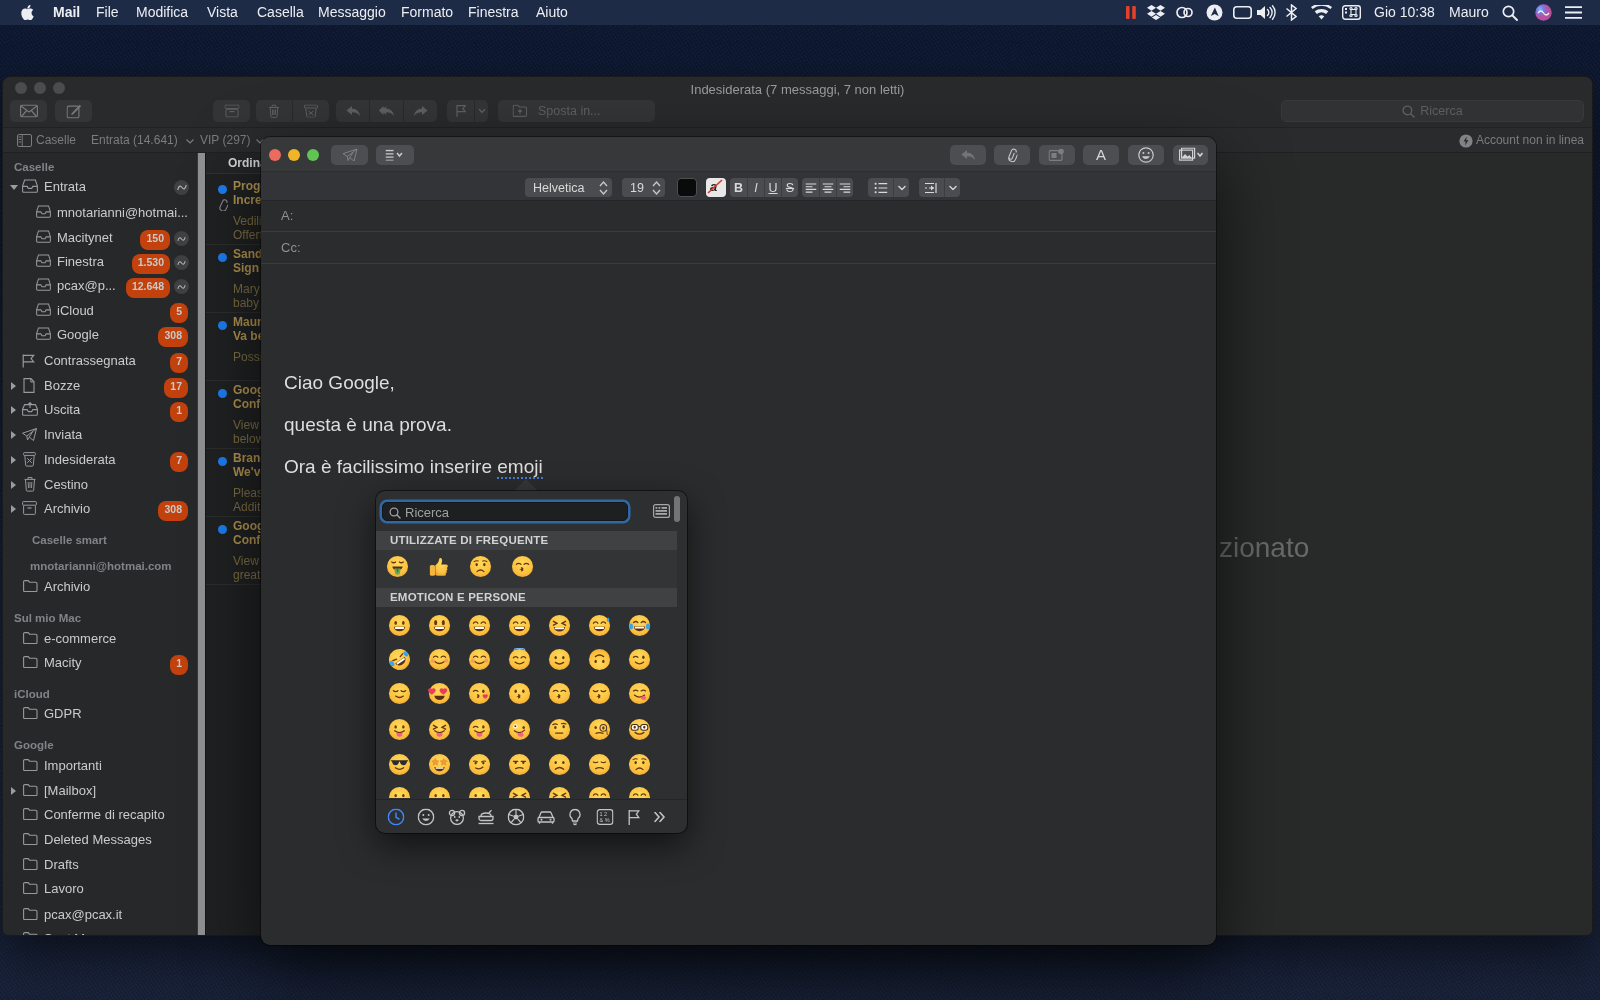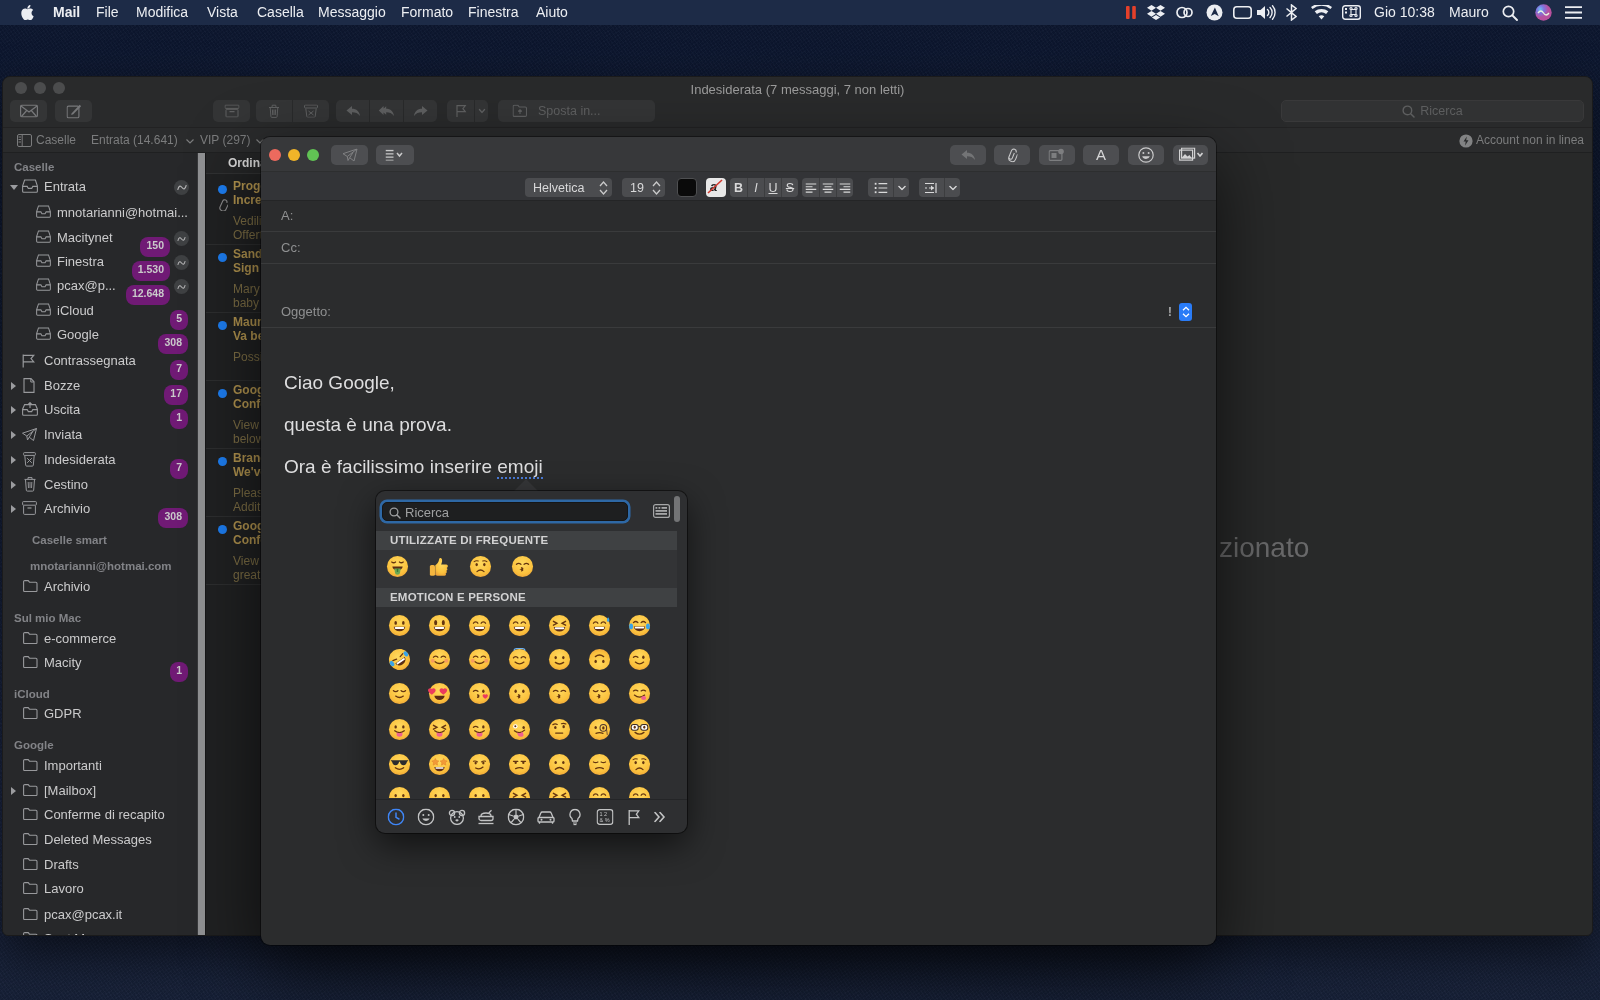--- a/index.html
+++ b/index.html
@@ -36,22 +36,22 @@
   #searchfield { display:flex; align-items:center; justify-content:center; }
   #searchfield span { color:#5d5e5f; font-size:12.5px; margin-left:5px; }
 
   
   #sidebar { position:absolute; left:0; top:76px; width:194px; bottom:0; background:#27282a;
     color:#cbcbcc; font-size:13px; overflow:hidden; }
   #sidebar .hdr { color:#828387; font-size:11.5px; font-weight:700; }
   .srow { position:absolute; left:0; height:24px; line-height:24px; white-space:nowrap; width:194px; }
   .srow .sic { position:absolute; top:4px; }
   .badge { position:absolute; top:4px; height:20px; border-radius:8px;
-    background:#701a75; color:#c9c9ca; font-size:10.5px; font-weight:700;
-    line-height:16px; padding:0 6px;margin-top:7px; }
+    background:#c2410c; color:#c9c9ca; font-size:10.5px; font-weight:700;
+    line-height:16px; padding:0 6px; }
   .syncic { position:absolute; right:8px; top:5px; width:15px; height:15px; border-radius:50%;
     background:#3f4143; }
   .disc { position:absolute; width:0; height:0; top:8px; }
   .disc.right { border-left:5px solid #9b9c9f; border-top:4px solid transparent; border-bottom:4px solid transparent; }
   .disc.down { border-top:5px solid #9b9c9f; border-left:4px solid transparent; border-right:4px solid transparent; top:10px; }
   #sb-thumb { position:absolute; left:194px; top:76px; width:8px; height:784px; background:#909193; border-left:1px solid #37383a;}
 
   
   #msglist { position:absolute; left:202px; top:76px; width:322px; bottom:0;
     background:#202122; border-left:1px solid #161617; font-size:12px; }
@@ -662,29 +662,20 @@
           </svg>
         </div>
     </div>
   </div>
   <div class="frow" style="top:63px;height:32px">
       <span class="lbl">A:</span>
     </div>
   <div class="frow" style="top:95px;height:32px">
       <span class="lbl">Cc:</span>
     </div>
-  <div class="frow" style="top:159px;height:32px">
-      <span class="lbl">Oggetto:</span>
-    <span style="position:absolute;right:44px;top:0;color:#9fa0a1;font-weight:700">!</span>
-    <span class="bluestep" style="right:24px;top:7px">
-        <svg width="9" height="12" viewBox="0 0 9 14">
-          <path d="M1 5 L4.5 1.5 L8 5 M1 9 L4.5 12.5 L8 9" fill="none" stroke="#fff" stroke-width="1.5"></path>
-        </svg>
-      </span>
-  </div>
   <div id="bodytext">
     <div>Ciao Google,</div>
     <div>questa è una prova.</div>
     <div>Ora è facilissimo inserire <span style="border-bottom:2px dotted #4a7bd8">emoji</span></div>
   </div>
 </div>
 
 <svg width="0" height="0" style="position:absolute">
  <defs>
   <radialGradient id="fy" cx="50%" cy="35%" r="70%">

